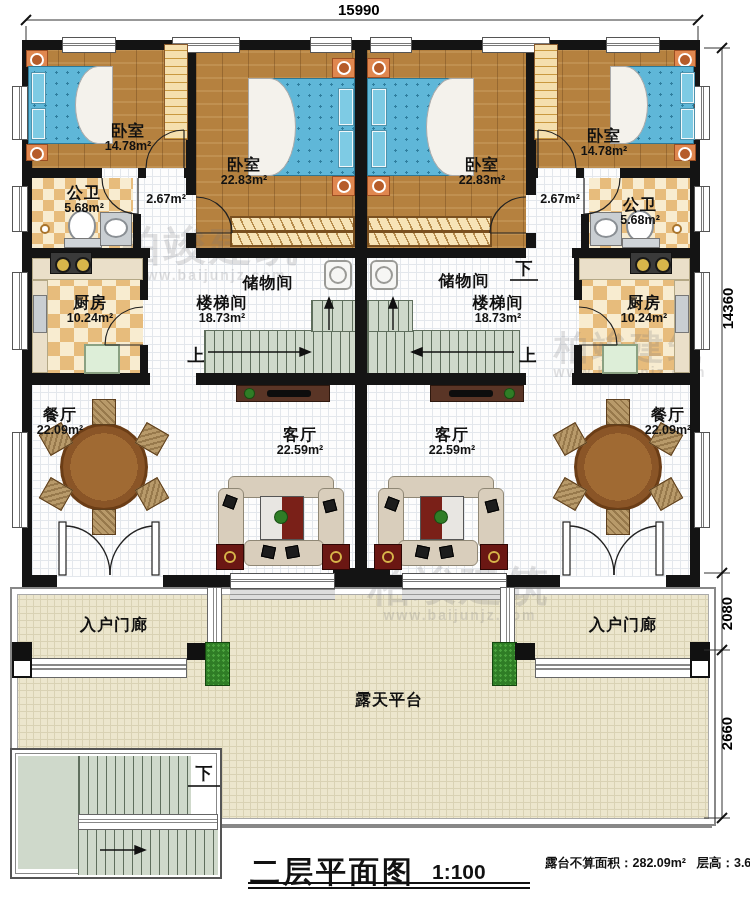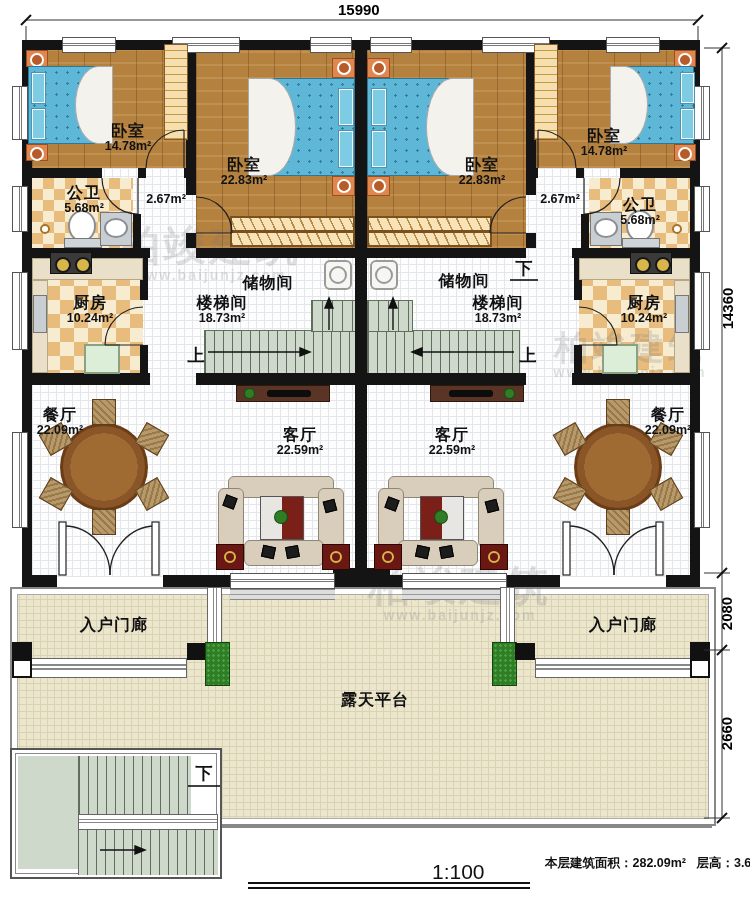--- a/index.html
+++ b/index.html
@@ -74,21 +74,21 @@
   .planter{background:#2f7d26;border:1px solid #14470f;box-sizing:border-box;
      background-image:radial-gradient(circle,#4ba33e 1px,transparent 1.5px);background-size:5px 5px;}
   .col{background:#111;}
   .colw{background:#fff;border:2px solid #111;box-sizing:border-box;}
   .dimtxt{position:absolute;font-size:15px;font-weight:bold;color:#000;}
   .dimv{transform:rotate(-90deg);transform-origin:center;}
   .wm{position:absolute;color:rgba(120,120,125,.22);text-align:center;pointer-events:none;}
   .wm .b{font-size:42px;font-weight:bold;letter-spacing:4px;line-height:1;}
   .wm .u{font-size:14px;font-weight:bold;letter-spacing:2px;}
   .tb-title{position:absolute;font-size:30px;font-weight:bold;letter-spacing:3px;}
-  .tb-scale{position:absolute;font-size:21px;font-weight:normal;}
+  .tb-scale{position:absolute;font-size:21px;font-weight:bold;}
   .tb-info{position:absolute;font-size:12.5px;font-weight:bold;white-space:nowrap;}
   svg.overlay{position:absolute;left:0;top:0;pointer-events:none;}
 </style>
 </head>
 <body>
 
 <div id="plan">
 
   <div class="abs terr" style="left:10px;top:587px;width:702px;height:235px;border:2px solid #888;box-shadow:inset 0 0 0 5px #fff, inset 0 0 0 6px #aaa;"></div>
   <div class="abs" style="left:195px;top:826px;width:517px;height:2px;background:#888;"></div>
@@ -489,33 +489,34 @@
   <div class="lbl" style="left:452px;top:442px;">
     <div class="nm">客厅</div>
       <div class="ar">22.59m²</div>
   </div>
   <div class="lbl" style="left:114px;top:625px;">
     <div class="nm">入户门廊</div>
   </div>
   <div class="lbl" style="left:623px;top:625px;">
     <div class="nm">入户门廊</div>
   </div>
-  <div class="lbl" style="left:375px;top:700px;">
+  <div class="lbl" style="left:389px;top:700px;">
     <div class="nm">露天平台</div>
   </div>
 
   <div class="marker" style="left:196px;top:355px;">上</div>
   <div class="marker" style="left:528px;top:355px;">上</div>
   <div class="marker" style="left:524px;top:268px;">下</div>
   <div class="marker" style="left:204px;top:773px;">下</div>
 
   <div class="dimtxt" style="left:338px;top:1px;">15990</div>
   <div class="dimtxt dimv" style="left:702px;top:300px;width:50px;text-align:center;">14360</div>
   <div class="dimtxt dimv" style="left:704px;top:605px;width:44px;text-align:center;">2080</div>
   <div class="dimtxt dimv" style="left:704px;top:725px;width:44px;text-align:center;">2660</div>
 
+  <div class="tb-title" style="left:250px;top:852px;">二层平面图</div>
   <div class="tb-scale" style="left:432px;top:860px;">1:100</div>
   <div class="tb-info" style="left:545px;top:855px;">
-    <span>本层建筑面积：</span><span>282.09m²</span>
+    <span>露台不算面积：</span><span>282.09m²</span>
     &nbsp;&nbsp;<span>层高：</span><span>3.6m</span>
   </div>
 
 </div>
 
 </body></html>

